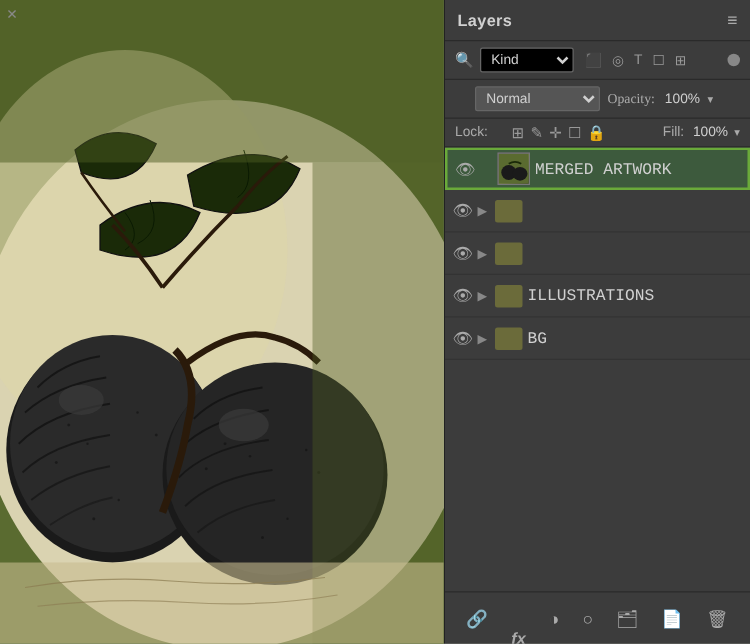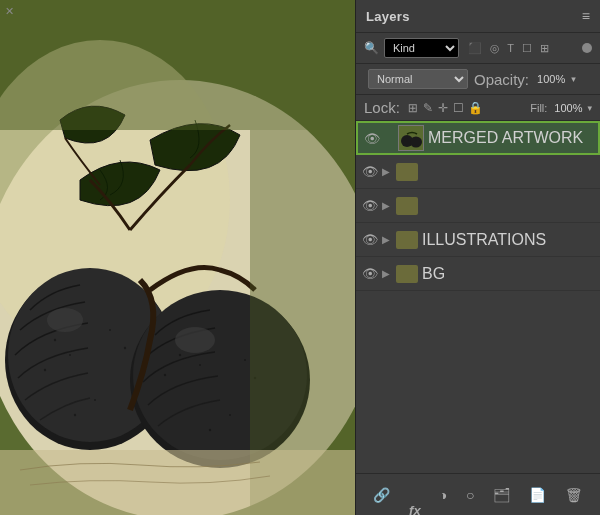--- a/index.html
+++ b/index.html
@@ -106,39 +106,40 @@
       border-radius: 50%;
       background: #888;
       margin-left: auto;
       cursor: pointer;
     }
 
     
     .blend-row {
       display: flex;
       align-items: center;
-      padding: 5px 12px;
+      padding: 5px 24px;
       gap: 6px;
       border-bottom: 1px solid #2a2a2a;
     }
 
     .blend-select {
       background: #555;
       border: 1px solid #666;
       color: #d0d0d0;
       font-size: 11px;
       padding: 2px 4px;
       border-radius: 2px;
       width: 100px;
       cursor: pointer;
     }
 
     .opacity-label {
       color: #aaa;
-      font-size: 15px;
+      font-size: 11px;
+      font-family: Liberation Serif, serif;
     }
 
     .opacity-value {
       color: #d0d0d0;
       font-size: 11px;
       margin-left: 2px;
     }
 
     .opacity-dropdown {
       color: #aaa;
@@ -149,22 +150,22 @@
     .lock-row {
       display: flex;
       align-items: center;
       padding: 4px 8px;
       gap: 5px;
       border-bottom: 1px solid #2a2a2a;
     }
 
     .lock-label {
       color: #aaa;
-      font-size: 15px;
-      margin-right: 3px;
+      font-size: 11px;
+      margin-right: 14px;
     }
 
     .lock-icons {
       display: flex;
       gap: 5px;
       flex: 1;
     }
 
     .lock-icon-btn {
       color: #999;
@@ -244,25 +245,26 @@
     .layer-thumb-folder {
       width: 22px;
       height: 18px;
       background: #6b6b3a;
       border-radius: 1px;
       flex-shrink: 0;
     }
 
     .layer-name {
       color: #d0d0d0;
-      font-size: 16px;
+      font-size: 13px;
       flex: 1;
       white-space: nowrap;
       overflow: hidden;
       text-overflow: ellipsis;
+      font-family: Liberation Mono, monospace;
     }
 
     
     .panel-footer {
       display: flex;
       align-items: center;
       justify-content: space-around;
       padding: 6px 8px;
       border-top: 1px solid #2a2a2a;
       background: #3c3c3c;

